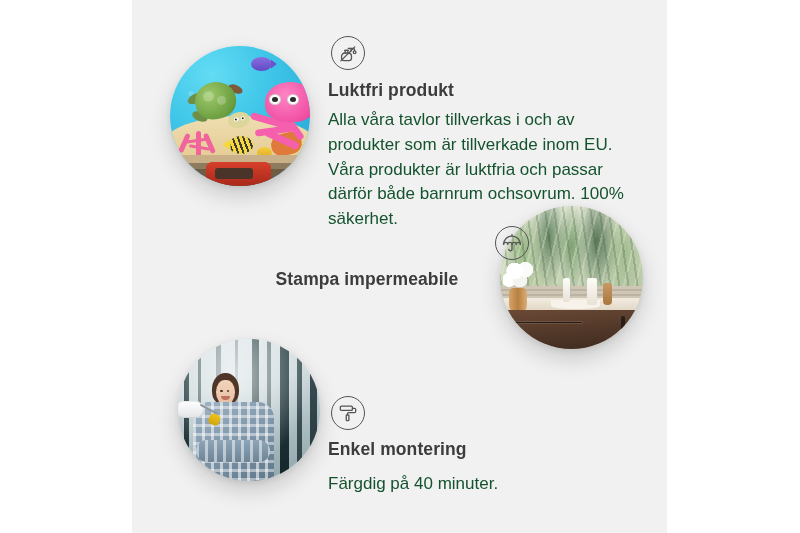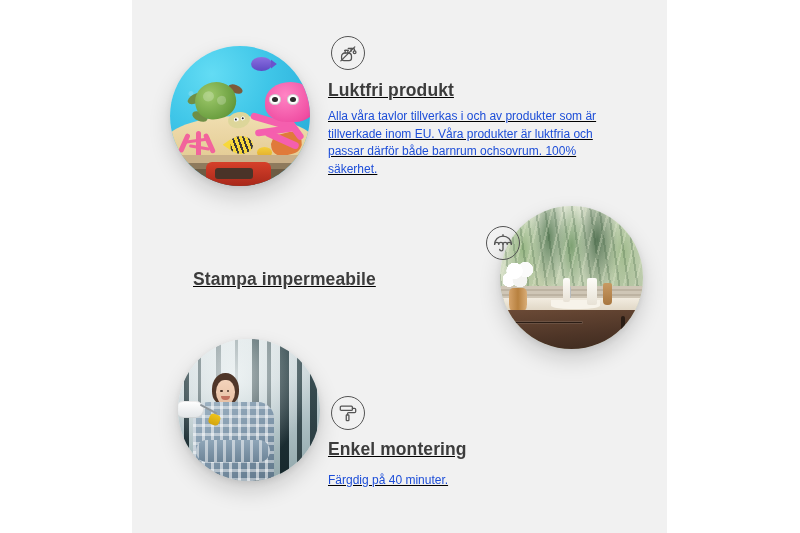--- a/index.html
+++ b/index.html
@@ -322,52 +322,52 @@
     position:absolute; left: 58%; top: 42%; width: 46%; height: 14%;
     background:#8f969b; border-radius: 3px; transform: rotate(28deg);
   }
   .roller-handle {
     position:absolute; left: 84%; top: 72%; width: 26%; height: 62%;
     background: linear-gradient(#f0c419, #d2a40f);
     border-radius: 4px; transform: rotate(20deg);
   }
 
   
-  .feature { position: absolute; text-decoration: underline; }
+  .feature { position: absolute; }
   .f-icon {
     width: 34px; height: 34px;
     border: 1.6px solid #545454;
     border-radius: 50%;
     display: flex; align-items: center; justify-content: center;
     box-sizing: border-box;
   }
   .f-icon svg { display: block; }
   .f-title {
     font-size: 17.5px;
     font-weight: bold;
     color: #3c3c3c;
     letter-spacing: .1px;
     margin: 0;
     line-height: 1.2;
   }
   .f-body {
-    font-size: 12px;
-    color: #1d4ed8;
+    font-size: 17px;
+    color: #14532d;
     line-height: 1.46;
     margin: 0;
     white-space: pre-line;
   }
 
   
   .f1 { left: 196px; top: 36px; width: 300px; text-align: left; }
   .f1 .f-icon { margin: 0 0 10px 3px; }
   .f1 .f-title { margin-bottom: 7px; }
 
   
-  .f2 { left: 61px; top: 226px; width: 330px; text-align: left; }
+  .f2 { left: 70px; top: 226px; width: 330px; text-align: center; }
   .f2 .f-icon { margin: 0 3px 9px auto; }
   .f2 .f-title { margin-bottom: 6px; }
 
   
   .f3 { left: 196px; top: 396px; width: 300px; text-align: left; }
   .f3 .f-icon { margin: 0 0 9px 3px; }
   .f3 .f-title { margin-bottom: 12px; }
 </style>
 </head>
 <body>

